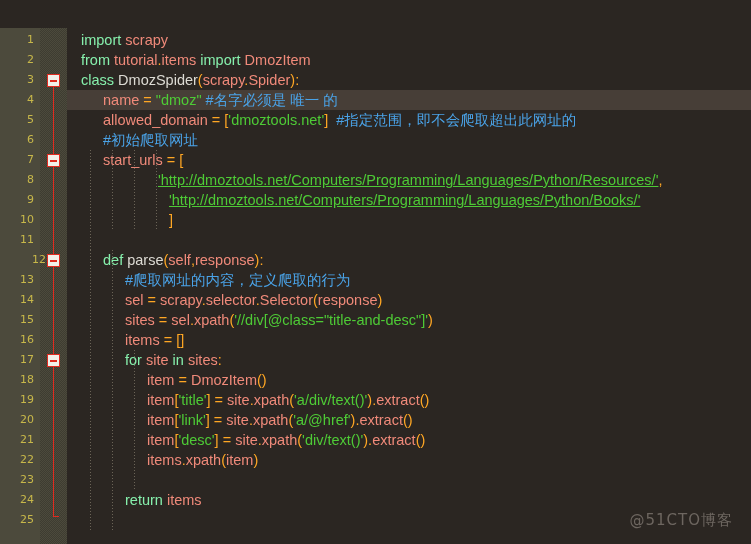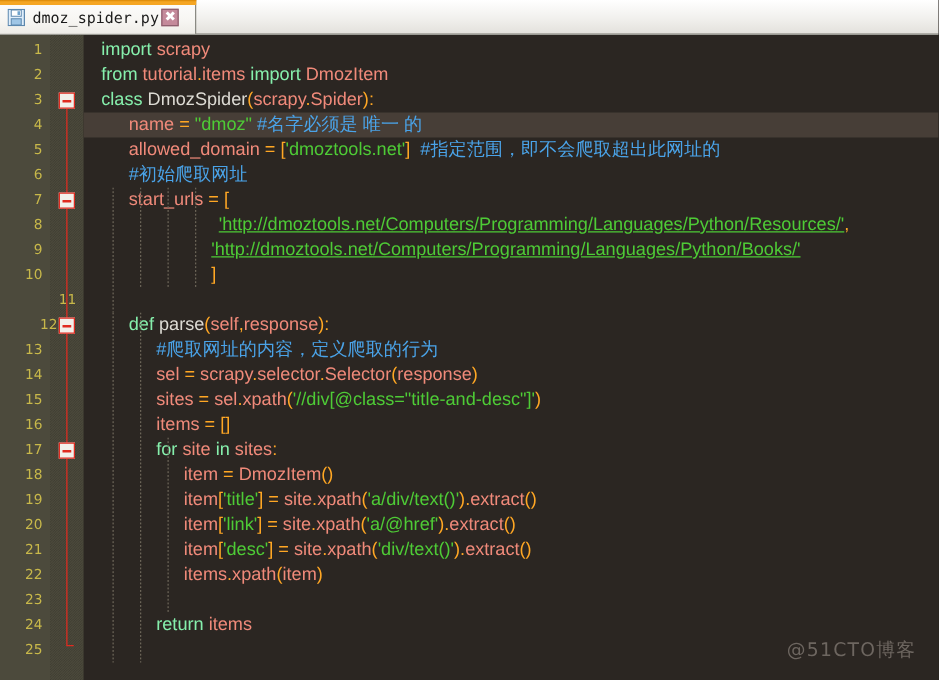--- a/index.html
+++ b/index.html
@@ -120,51 +120,38 @@
     font-family:"DejaVu Sans","Liberation Sans",sans-serif;
     font-size:15px;color:#6d6660;letter-spacing:1px;
     pointer-events:none;
   }
 </style>
 </head>
 <body>
 
 <div id="app">
 
-  <div class="tabbar">
-    <div class="tab">
-      <div class="tab-accent"></div>
-      <svg class="tab-icon" viewBox="0 0 14 14">
-        <rect x="0.5" y="0.5" width="13" height="13" fill="#dfeefb" stroke="#5d88ae"></rect>
-        <rect x="3" y="1" width="8" height="5" fill="#ffffff" stroke="#5d88ae" stroke-width="0.8"></rect>
-        <rect x="8" y="2" width="2" height="3" fill="#6fa3cd"></rect>
-        <rect x="3" y="8" width="8" height="5" fill="#9fc6e6" stroke="#5d88ae" stroke-width="0.8"></rect>
-      </svg>
-      <span class="tab-title">dmoz_spider.py</span>
-      <span class="tab-close">✖</span>
-    </div>
-  </div>
 
   <div class="editor">
     <div class="gutter"></div>
     <div class="foldcol"></div>
     <div class="codearea"></div>
 
     <div id="linenos">
         <div class="lineno" style="top: 2px;">1</div>
         <div class="lineno" style="top: 22px;">2</div>
         <div class="lineno" style="top: 42px;">3</div>
         <div class="lineno" style="top: 62px;">4</div>
         <div class="lineno" style="top: 82px;">5</div>
         <div class="lineno" style="top: 102px;">6</div>
         <div class="lineno" style="top: 122px;">7</div>
         <div class="lineno" style="top: 142px;">8</div>
         <div class="lineno" style="top: 162px;">9</div>
         <div class="lineno" style="top: 182px;">10</div>
-        <div class="lineno" style="top: 202px; padding-left: 27px;">11</div>
+        <div class="lineno" style="top: 202px;">11</div>
         <div class="lineno" style="top: 222px; padding-left: 12px;">12</div>
         <div class="lineno" style="top: 242px;">13</div>
         <div class="lineno" style="top: 262px;">14</div>
         <div class="lineno" style="top: 282px;">15</div>
         <div class="lineno" style="top: 302px;">16</div>
         <div class="lineno" style="top: 322px;">17</div>
         <div class="lineno" style="top: 342px;">18</div>
         <div class="lineno" style="top: 362px;">19</div>
         <div class="lineno" style="top: 382px;">20</div>
         <div class="lineno" style="top: 402px;">21</div>
@@ -189,21 +176,21 @@
         </div>
         <div style="position: absolute; left: 67px; right: 0px; top: 82px; height: 20px;">
           <div class="code" style="position: absolute; left: 22px; top: 0px;"><span class="t-var">allowed_domain</span> <span class="t-pn">=</span> <span class="t-pn">[</span><span class="t-str">'dmoztools.net'</span><span class="t-pn">]</span>  <span class="t-cm">#指定范围，即不会爬取超出此网址的</span></div>
         </div>
         <div style="position: absolute; left: 67px; right: 0px; top: 102px; height: 20px;">
           <div class="code" style="position: absolute; left: 22px; top: 0px;"><span class="t-cm">#初始爬取网址</span></div>
         </div>
         <div style="position: absolute; left: 67px; right: 0px; top: 122px; height: 20px;">
           <div class="code" style="position: absolute; left: 22px; top: 0px;"><span class="t-var">start_urls</span> <span class="t-pn">=</span> <span class="t-pn">[</span></div>
         </div>
-        <div style="position: absolute; left: 73px; right: 0px; top: 142px; height: 20px; padding-left: 32px;">
+        <div style="position: absolute; left: 56px; right: 0px; top: 142px; height: 20px; padding-left: 32px;">
           <div class="code" style="position: absolute; left: 88px; top: 0px;"><span class="t-url">'http://dmoztools.net/Computers/Programming/Languages/Python/Resources/'</span><span class="t-pn">,</span></div>
         </div>
         <div style="position: absolute; left: 67px; right: 0px; top: 162px; height: 20px;">
           <div class="code" style="position: absolute; left: 88px; top: 0px;"><span class="t-url">'http://dmoztools.net/Computers/Programming/Languages/Python/Books/'</span></div>
         </div>
         <div style="position: absolute; left: 67px; right: 0px; top: 182px; height: 20px;">
           <div class="code" style="position: absolute; left: 88px; top: 0px;"><span class="t-pn">]</span></div>
         </div>
         <div style="position: absolute; left: 67px; right: 0px; top: 202px; height: 20px;">
           <div class="code" style="position: absolute; left: 0px; top: 0px;"></div>

